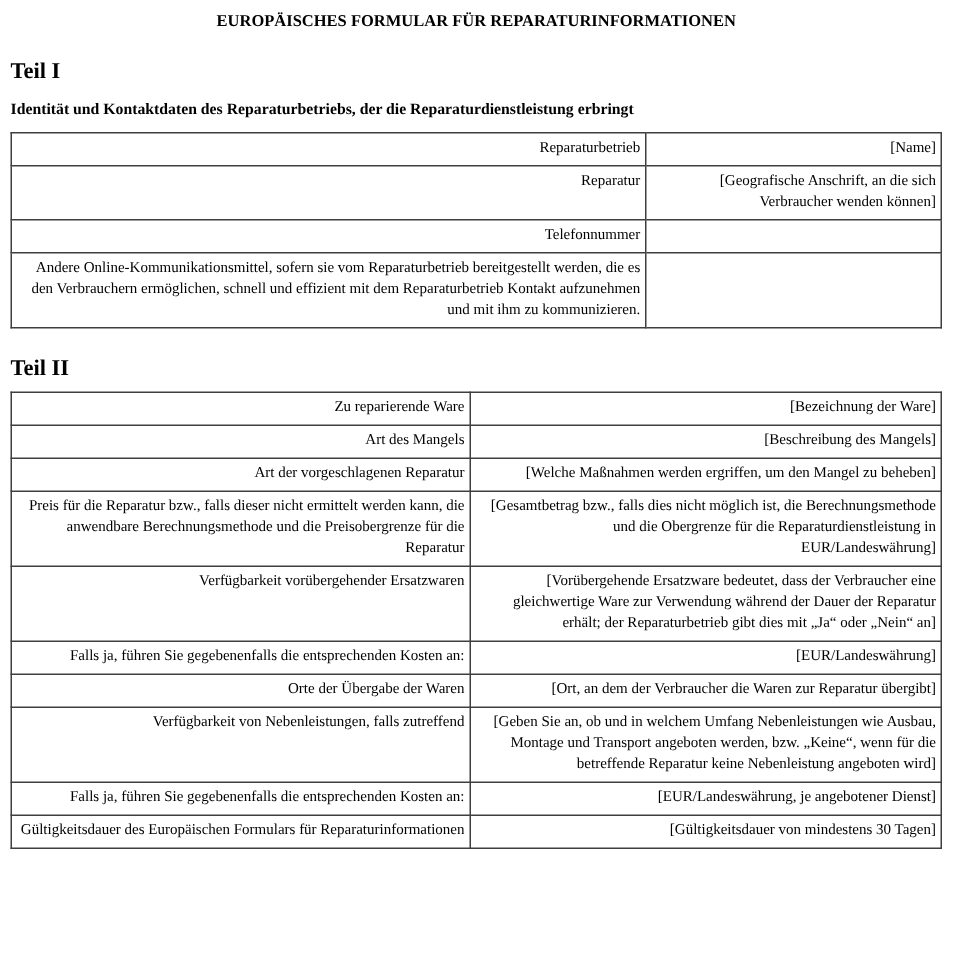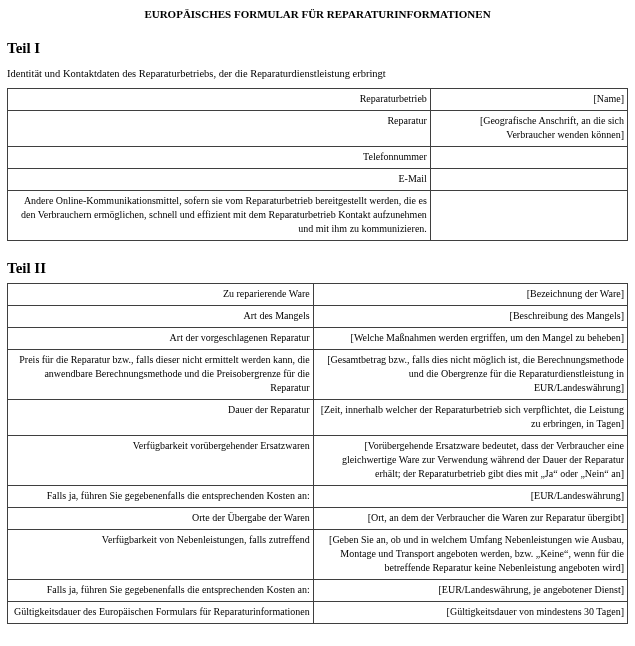--- a/index.html
+++ b/index.html
@@ -24,21 +24,21 @@
     line-height: 14px;
     margin: 2px 0 12px 0;
   }
   .part-label {
     font-weight: bold;
     font-size: 15px;
     line-height: 13px;
     margin: 21px 0 0 0;
   }
   .section-heading {
-    font-weight: normal;
+    font-weight: bold;
     font-size: 10.5px;
     line-height: 13px;
     margin: 12px 0 0 0;
   }
   table.form-table {
     width: 100%;
     border-collapse: collapse;
     table-layout: fixed;
     margin-top: 8px;
     text-align: right;
@@ -78,24 +78,20 @@
       </tr>
       <tr>
         <td>Reparatur</td>
         <td>[Geografische Anschrift, an die sich Verbraucher wenden können]</td>
       </tr>
       <tr>
         <td>Telefonnummer</td>
         <td></td>
       </tr>
       <tr>
-        <td>E-Mail</td>
-        <td></td>
-      </tr>
-      <tr>
         <td>Andere Online-Kommunikationsmittel, sofern sie vom Reparaturbetrieb bereitgestellt werden, die es den Verbrauchern ermöglichen, schnell und effizient mit dem Reparaturbetrieb Kontakt aufzunehmen und mit ihm zu kommunizieren.</td>
         <td></td>
       </tr>
     </tbody>
   </table>
 
   <div class="part-label">Teil II</div>
 
   <table class="form-table t2">
     <colgroup>
@@ -111,24 +107,20 @@
         <td>Art des Mangels</td>
         <td>[Beschreibung des Mangels]</td>
       </tr>
       <tr>
         <td>Art der vorgeschlagenen Reparatur</td>
         <td>[Welche Maßnahmen werden ergriffen, um den Mangel zu beheben]</td>
       </tr>
       <tr>
         <td>Preis für die Reparatur bzw., falls dieser nicht ermittelt werden kann, die anwendbare Berechnungsmethode und die Preisobergrenze für die Reparatur</td>
         <td>[Gesamtbetrag bzw., falls dies nicht möglich ist, die Berechnungsmethode und die Obergrenze für die Reparaturdienstleistung in EUR/Landeswährung]</td>
-      </tr>
-      <tr>
-        <td>Dauer der Reparatur</td>
-        <td>[Zeit, innerhalb welcher der Reparaturbetrieb sich verpflichtet, die Leistung zu erbringen, in Tagen]</td>
       </tr>
       <tr>
         <td>Verfügbarkeit vorübergehender Ersatzwaren</td>
         <td>[Vorübergehende Ersatzware bedeutet, dass der Verbraucher eine gleichwertige Ware zur Verwendung während der Dauer der Reparatur erhält; der Reparaturbetrieb gibt dies mit „Ja“ oder „Nein“ an]</td>
       </tr>
       <tr>
         <td>Falls ja, führen Sie gegebenenfalls die entsprechenden Kosten an:</td>
         <td>[EUR/Landeswährung]</td>
       </tr>
       <tr>

